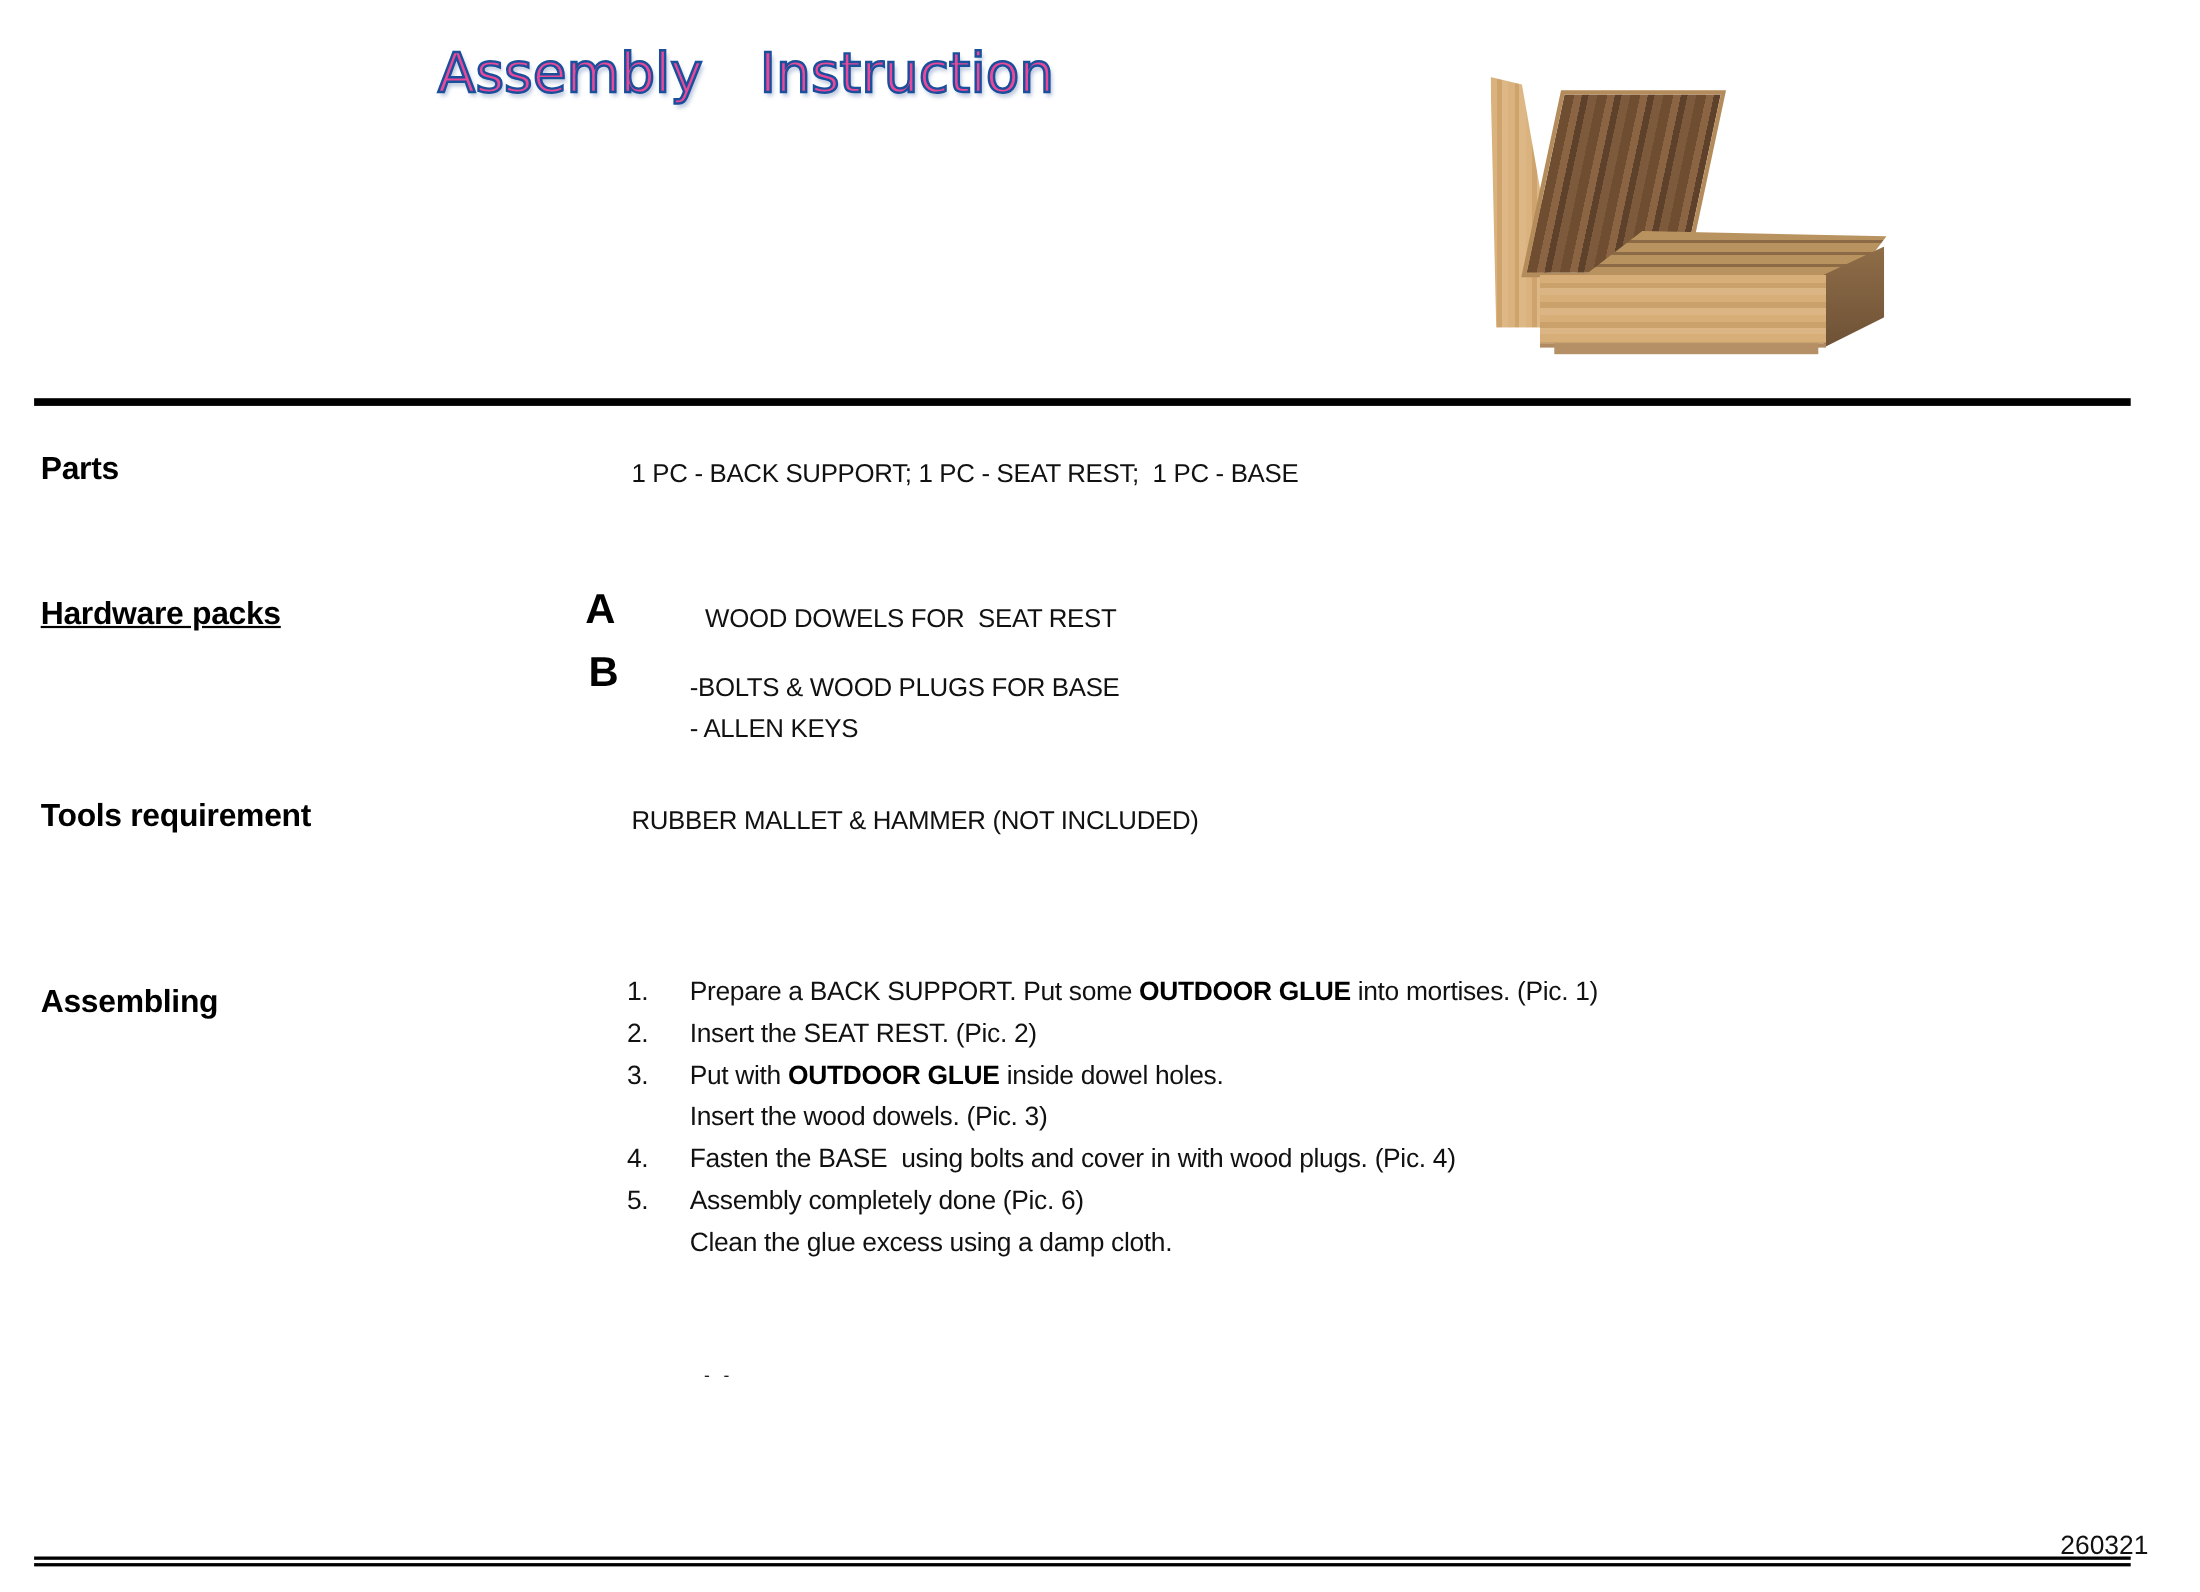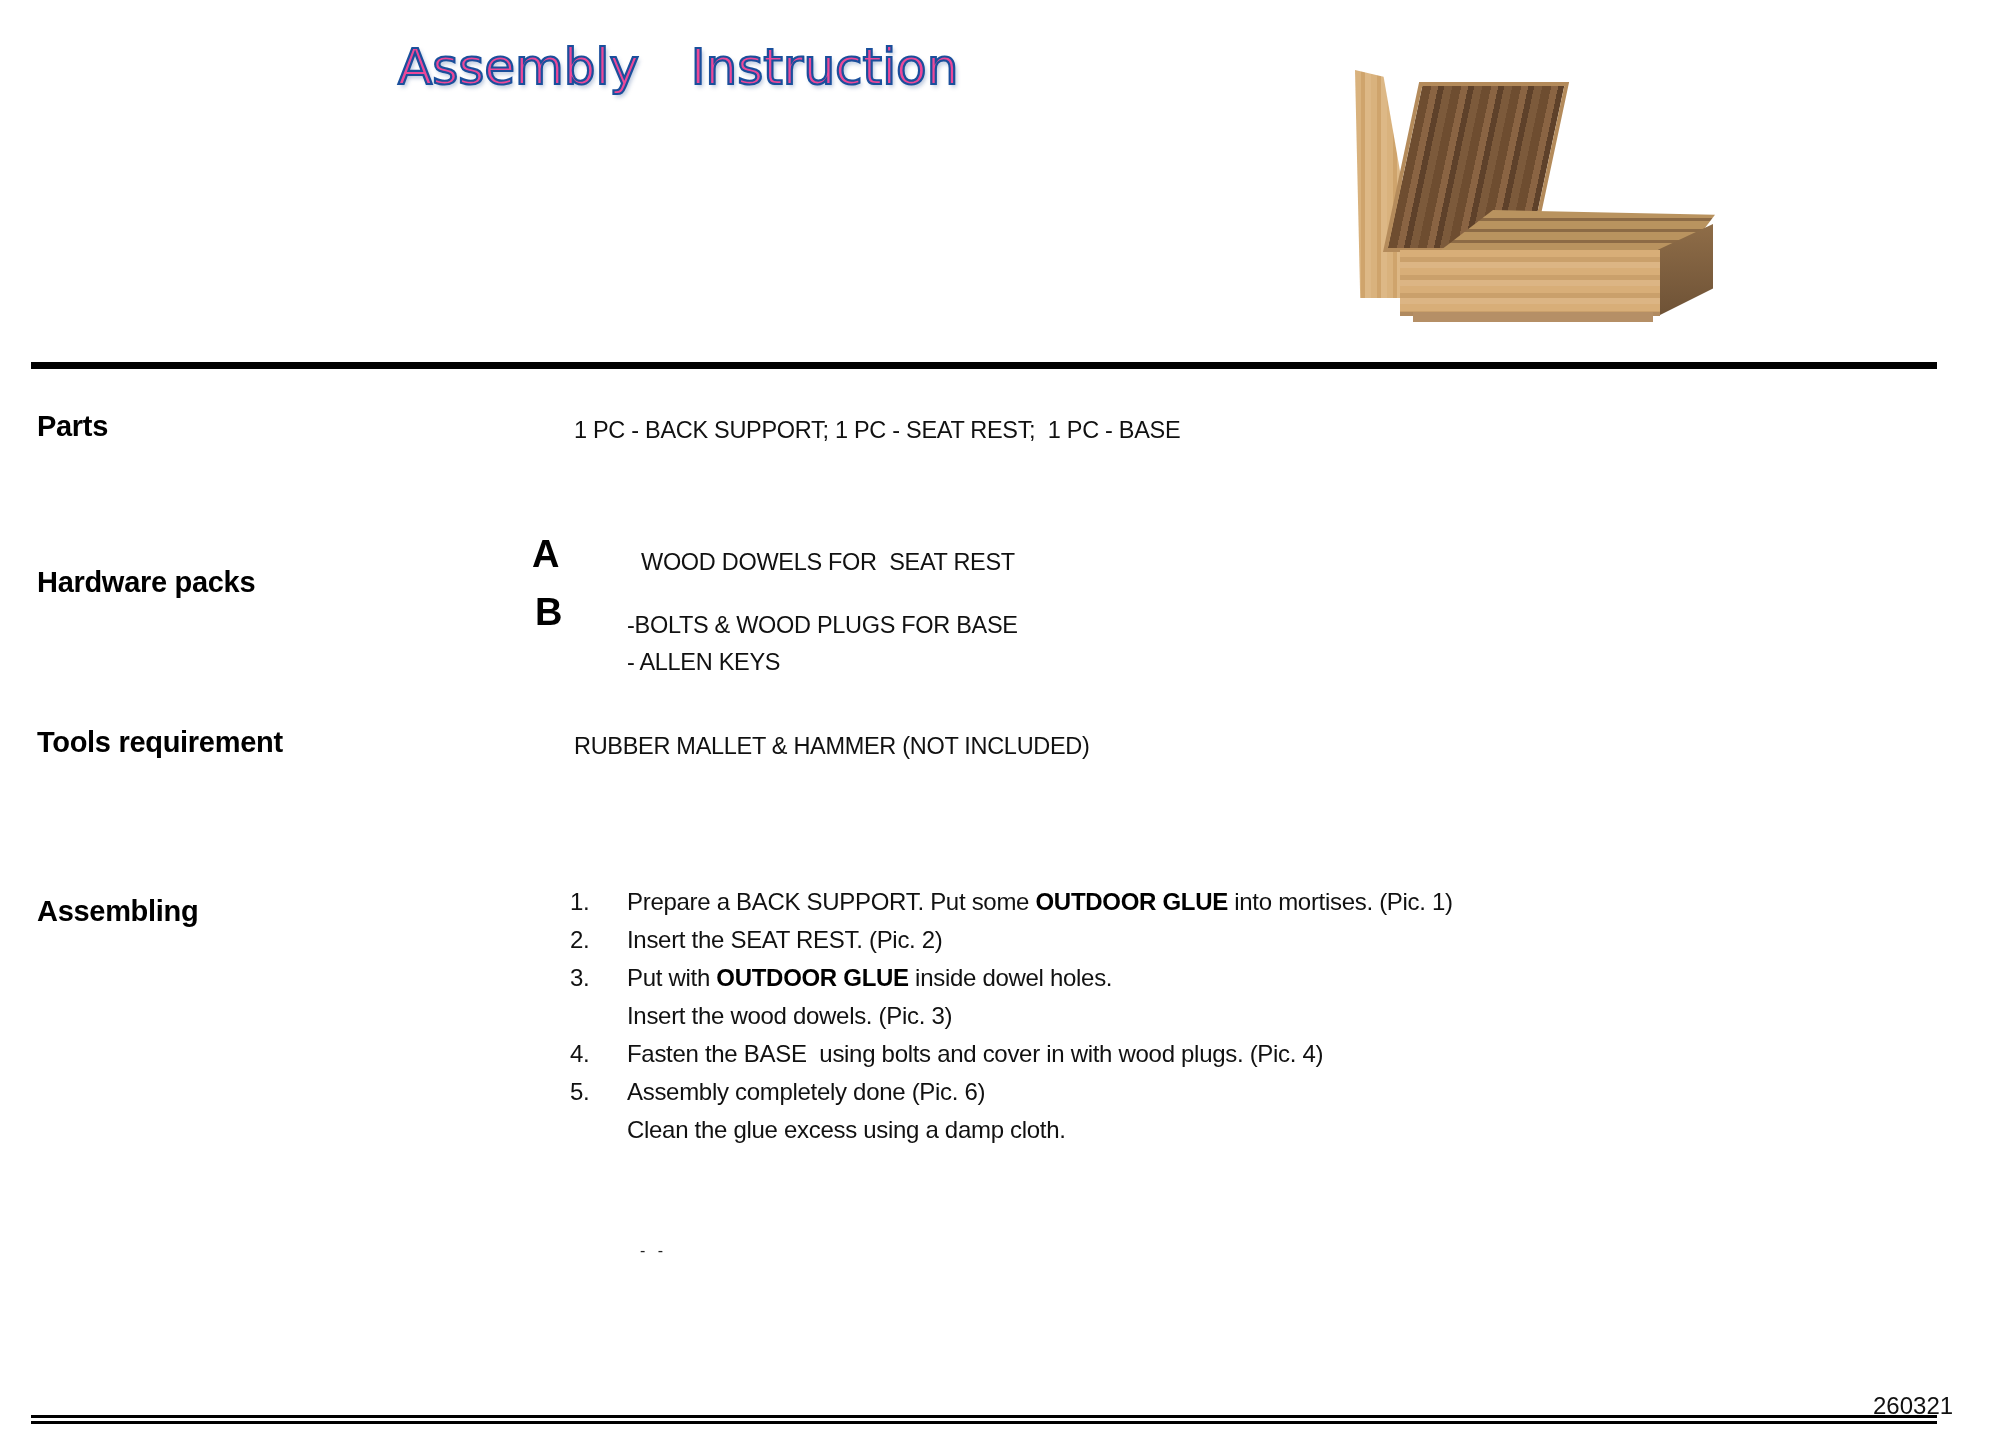--- a/index.html
+++ b/index.html
@@ -87,21 +87,21 @@
   <div class="endface"></div>
   <div class="front"></div>
   <div class="plinth"></div>
 </div>
 
 <div class="abs rule-top"></div>
 
 <div class="abs section-label" style="left:37px; top:410px;">Parts</div>
 <div class="abs body-text" style="left:574px; top:417px;">1 PC - BACK SUPPORT; 1 PC - SEAT REST;  1 PC - BASE</div>
 
-<div class="abs section-label" style="left:37px; top:566px;">Hardware packs</div>
+<div class="abs section-label" style="left:37px; top:542px;text-decoration:underline;">Hardware packs</div>
 <div class="abs pack-letter" style="left:532px; top:533px;">A</div>
 <div class="abs body-text" style="left:627px; top:549px;margin-left:14px;">WOOD DOWELS FOR  SEAT REST</div>
 <div class="abs pack-letter" style="left:535px; top:591px;">B</div>
 <div class="abs body-text" style="left:627px; top:612px;">-BOLTS &amp; WOOD PLUGS FOR BASE</div>
 <div class="abs body-text" style="left:627px; top:649px;">- ALLEN KEYS</div>
 
 <div class="abs section-label" style="left:37px; top:726px;">Tools requirement</div>
 <div class="abs body-text" style="left:574px; top:733px;">RUBBER MALLET &amp; HAMMER (NOT INCLUDED)</div>
 
 <div class="abs section-label" style="left:37px; top:895px;">Assembling</div>

